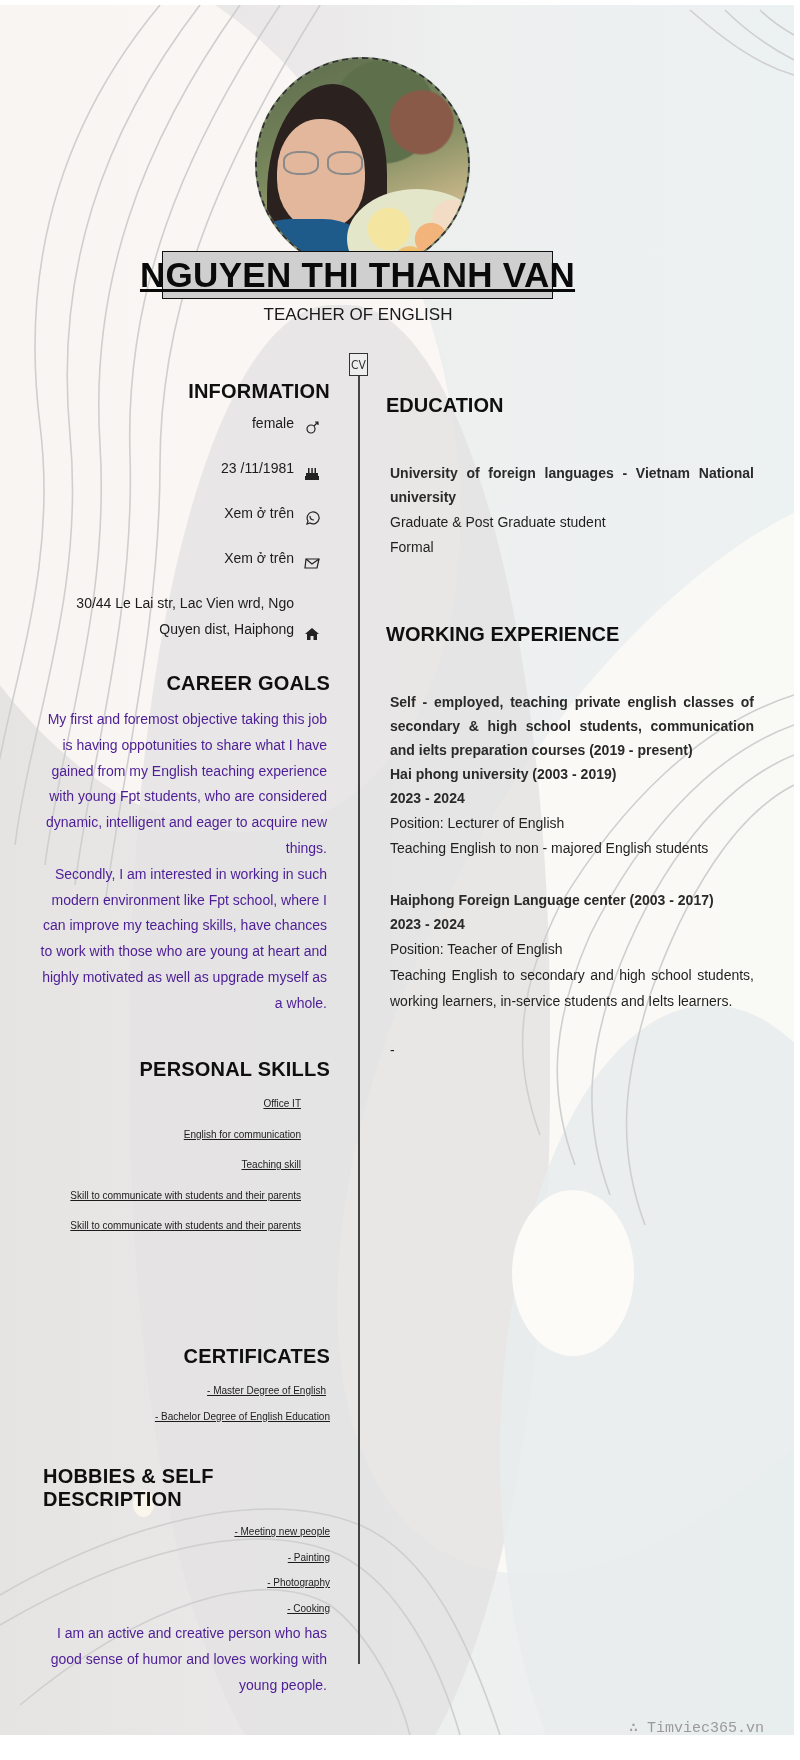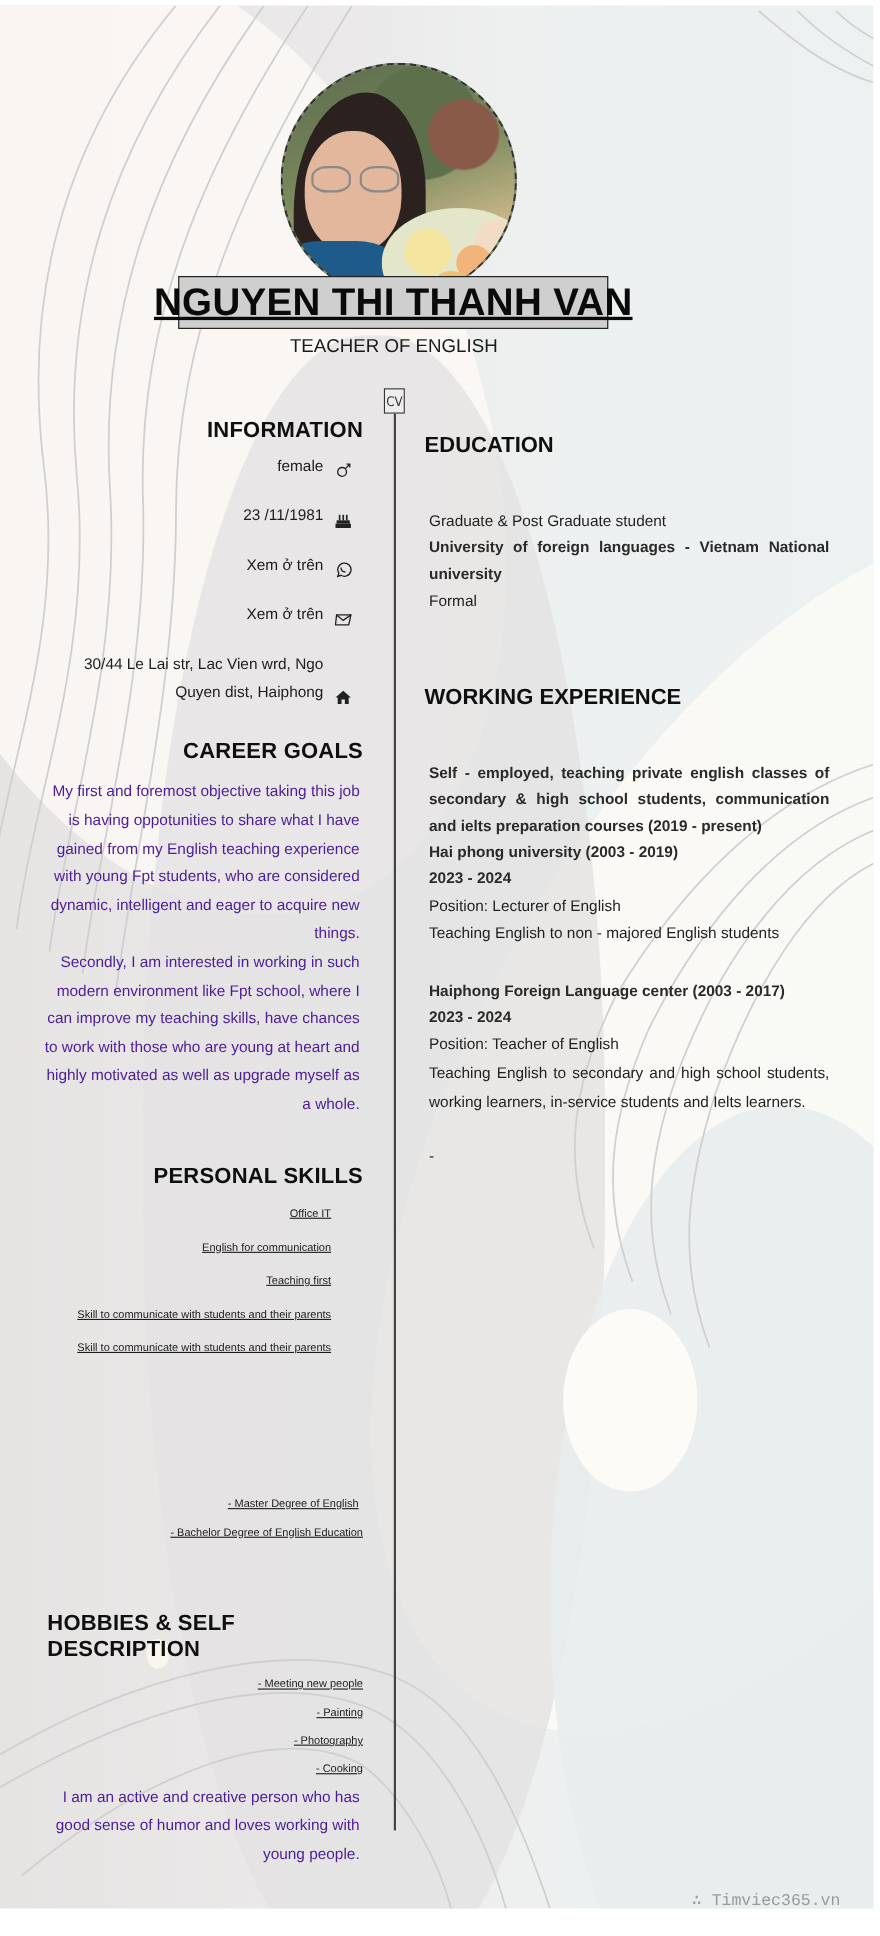--- a/index.html
+++ b/index.html
@@ -173,49 +173,50 @@
     <p class="para">My first and foremost objective taking this job is having oppotunities to share what I have gained from my English teaching experience with young Fpt students, who are considered dynamic, intelligent and eager to acquire new things.</p>
     <p class="para">Secondly, I am interested in working in such modern environment like Fpt school, where I can improve my teaching skills, have chances to work with those who are young at heart and highly motivated as well as upgrade myself as a whole.</p>
   </div>
 </div>
 
 <div class="left-col" style="top:1058px;">
   <div class="sec-title">PERSONAL SKILLS</div>
   <div style="margin-top:10px; padding-right:29px; padding-left:18px;">
     <div class="list-item" style="margin-bottom:5px;">Office IT</div>
     <div class="list-item" style="margin-bottom:5px;">English for communication</div>
-    <div class="list-item" style="margin-bottom:5px;">Teaching first</div>
+    <div class="list-item" style="margin-bottom:5px;">Teaching skill</div>
     <div class="list-item" style="margin-bottom:5px;">Skill to communicate with students and their parents</div>
     <div class="list-item">Skill to communicate with students and their parents</div>
   </div>
 </div>
 
 <div class="left-col" style="top:1345px;">
+  <div class="sec-title">CERTIFICATES</div>
   <div style="margin-top:10px;">
     <div class="list-item" style="padding-right:4px;">- Master Degree of English</div>
     <div class="list-item">- Bachelor Degree of English Education</div>
   </div>
 </div>
 
 <div class="left-col" style="top:1465px; left:20px; width:310px;">
   <div class="sec-title" style="text-align:left; padding-left:23px;">HOBBIES &amp; SELF DESCRIPTION</div>
   <div style="margin-top:8px;">
     <div class="list-item">- Meeting new people</div>
     <div class="list-item">- Painting</div>
     <div class="list-item">- Photography</div>
     <div class="list-item">- Cooking</div>
     <p class="para" style="padding-left:30px; padding-right:3px;">I am an active and creative person who has good sense of humor and loves working with young people.</p>
   </div>
 </div>
 
 <div class="right-col" style="top:394px;">
   <div class="r-title">EDUCATION</div>
   <div style="margin-top:44px; padding-left:4px;">
+    <div class="r-text r-bold">University of foreign languages - Vietnam National university</div>
     <div class="r-text" style="margin-top:1px;">Graduate &amp; Post Graduate student</div>
-    <div class="r-text r-bold">University of foreign languages - Vietnam National university</div>
     <div class="r-text" style="margin-top:1px;">Formal</div>
   </div>
 </div>
 
 <div class="right-col" style="top:623px;">
   <div class="r-title">WORKING EXPERIENCE</div>
   <div style="margin-top:44px; padding-left:4px;">
     <div class="r-text r-bold">Self - employed, teaching private english classes of secondary &amp; high school students, communication and ielts preparation courses (2019 - present)</div>
     <div class="r-text r-bold">Hai phong university (2003 - 2019)</div>
     <div class="r-text r-bold">2023 - 2024</div>

